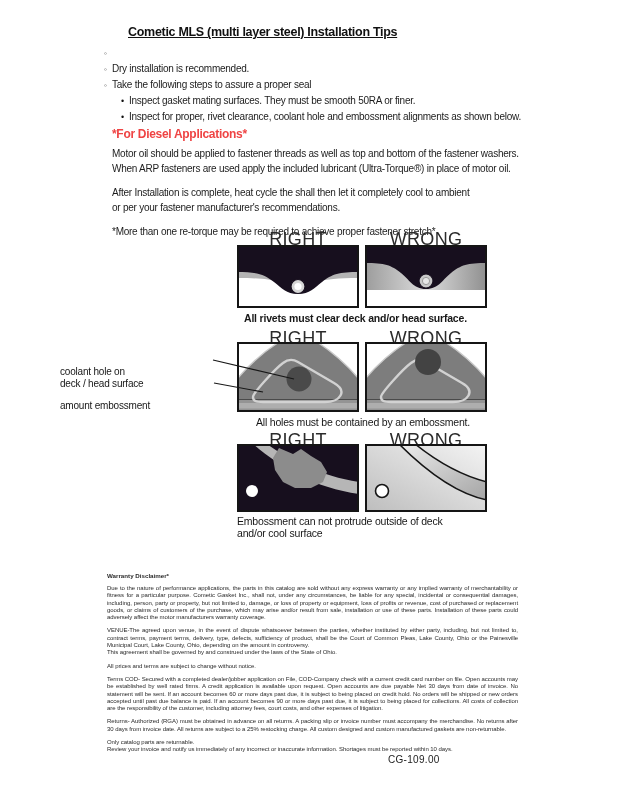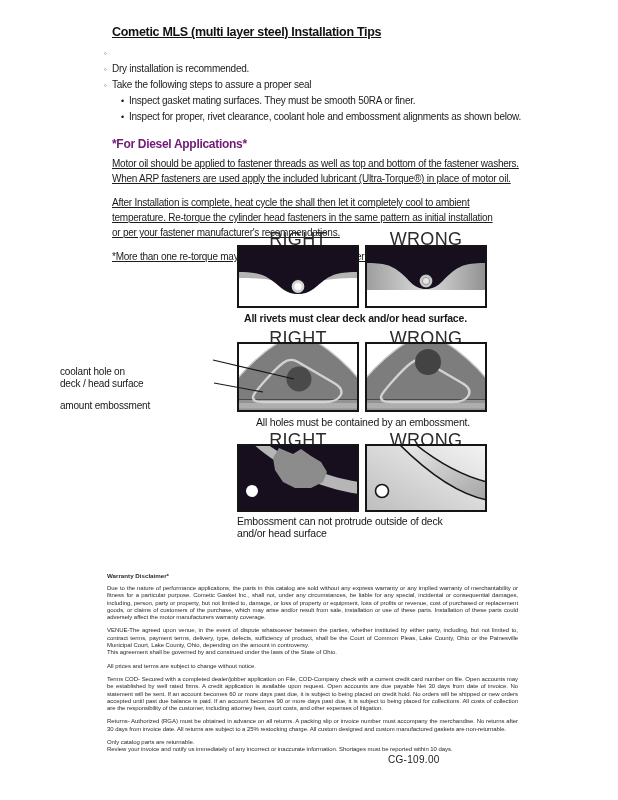--- a/index.html
+++ b/index.html
@@ -3,31 +3,31 @@
 <meta charset="utf-8">
 <style>
   html,body{margin:0;padding:0;background:#ffffff;}
   .page{
     position:relative;width:618px;height:800px;background:#ffffff;
     font-family:"Liberation Sans",sans-serif;color:#1c1c1c;overflow:hidden;
   }
   
   .intro{position:absolute;left:104px;top:22px;width:436px;}
   .title{
-    display:inline-block;margin:0 0 7px 8px;font-size:12.5px;font-weight:bold;
+    display:inline-block;margin:0 0 7px 24px;font-size:12.5px;font-weight:bold;
     letter-spacing:-0.3px;text-decoration:underline;color:#111;
   }
   .blt-row{display:flex;align-items:baseline;font-size:10px;letter-spacing:-0.25px;
     line-height:15px;white-space:nowrap;}
   .blt-row .mk{width:8px;flex:0 0 8px;font-size:8px;color:#444;}
   .blt-sub{margin-left:17px;}
   .blt-sub .mk{font-size:9px;color:#111;}
-  .diesel-h{margin:12px 0 5px 8px;font-size:12px;font-weight:bold;letter-spacing:-0.3px;color:#701a75;}
+  .diesel-h{margin:2px 0 5px 8px;font-size:12px;font-weight:bold;letter-spacing:-0.3px;color:#ef4444;}
   .para{margin:0 0 0 8px;padding:0;}
-  .para .ln{font-size:10px;letter-spacing:-0.25px;line-height:15px;white-space:nowrap;text-decoration:underline;}
+  .para .ln{font-size:10px;letter-spacing:-0.25px;line-height:15px;white-space:nowrap;}
   .pgap{height:9px;}
   
   .fig-label{position:absolute;width:122px;text-align:center;font-size:18px;
     letter-spacing:0.3px;color:#2b2b2b;}
   .fig-box{position:absolute;width:122px;}
   .fig-box svg{display:block;}
   .fig-caption{position:absolute;font-size:10.5px;letter-spacing:-0.2px;color:#171717;white-space:nowrap;}
   .callout{position:absolute;left:60px;width:152px;text-align:left;font-size:10px;
     letter-spacing:-0.2px;color:#171717;white-space:nowrap;margin-top:24px;}
   .leaders{position:absolute;left:205px;top:352px;z-index:5;}
@@ -69,21 +69,20 @@
 
     <div class="diesel-h">*For Diesel Applications*</div>
 
     <div class="para">
       <div class="ln">Motor oil should be applied to fastener threads as well as top and bottom of the fastener washers.</div>
       <div class="ln">When ARP fasteners are used apply the included lubricant (Ultra-Torque®) in place of motor oil.</div>
     </div>
     <div class="pgap"></div>
     <div class="para">
       <div class="ln">After Installation is complete, heat cycle the shall then let it completely cool to ambient</div>
-      <div class="ln">temperature. Re-torque the cylinder head fasteners in the same pattern as initial installation</div>
       <div class="ln">or per your fastener manufacturer's recommendations.</div>
     </div>
     <div class="pgap"></div>
     <div class="para">
       <div class="ln">*More than one re-torque may be required to achieve proper fastener stretch*</div>
     </div>
   </div>
 
   <div class="fig-label" style="left:237px;top:229px;">RIGHT</div>
   <div class="fig-label" style="left:365px;top:229px;">WRONG</div>
@@ -187,21 +186,21 @@
             <stop offset="1" stop-color="#a4a4a4"></stop>
         </linearGradient>
       </defs>
       <rect width="122" height="68" fill="url(#gB)"></rect>
       <path d="M50,0 C75,20 98,32 122,38 L122,56 C92,50 62,28 34,0 Z" fill="url(#gC)" stroke="#151515" stroke-width="1.6"></path>
       <circle cx="17" cy="47" r="6.5" fill="#ffffff" stroke="#151515" stroke-width="1.6"></circle>
       <rect x="1" y="1" width="120" height="66" fill="none" stroke="#151515" stroke-width="2"></rect>
     </svg>
   </div>
   <div class="fig-caption" style="left:237px;top:515px;">Embossment can not protrude outside of deck</div>
-  <div class="fig-caption" style="left:237px;top:527px;">and/or head surface</div>
+  <div class="fig-caption" style="left:237px;top:527px;">and/or cool surface</div>
 
   <div class="warranty">
     <div class="w-h">Warranty Disclaimer*</div>
     <p class="mb">Due to the nature of performance applications, the parts in this catalog are sold without any express warranty or any implied warranty of merchantability or fitness for a particular purpose.  Cometic Gasket Inc., shall not, under any circumstances, be liable for any special, incidental or consequential damages, including, person, party or property, but not limited to, damage, or loss of property or equipment, loss of profits or revenue, cost of purchased or replacement goods, or claims of customers of the purchase, which may arise and/or result from sale, installation or use of these parts.  Installation of these parts could adversely affect the motor manufacturers warranty coverage.</p>
     <p>VENUE-The agreed upon venue, in the event of dispute whatsoever between the parties, whether instituted by either party, including, but not limited to, contract terms, payment terms, delivery, type, defects, sufficiency of product, shall be the Court of Common Pleas, Lake County, Ohio or the Painesville Municipal Court, Lake County, Ohio, depending on the amount in controversy.</p>
     <p class="mb">This agreement shall be governed by and construed under the laws of the State of Ohio.</p>
     <p class="mb">All prices and terms are subject to change without notice.</p>
     <p class="mb">Terms COD- Secured with a completed dealer/jobber application on File, COD-Company check with a current credit card number on file.  Open accounts may be established by well rated firms.  A credit application is available upon request.  Open accounts are due payable Net 30 days from date of invoice.  No statement will be sent.  If an account becomes 60 or more days past due, it is subject to being placed on credit hold.  No orders will be shipped or new orders accepted until past due balance is paid.  If an account becomes 90 or more days past due, it is subject to being placed for collections.  All costs of collection are the responsibility of the customer, including attorney fees, court costs, and other expenses of litigation.</p>
     <p class="mb">Returns- Authorized (RGA) must be obtained in advance on all returns.  A packing slip or invoice number must accompany the merchandise.  No returns after 30 days from invoice date.  All returns are subject to a 25% restocking charge.  All custom designed and custom manufactured gaskets are non-returnable.</p>
     <p>Only catalog parts are returnable.</p>

